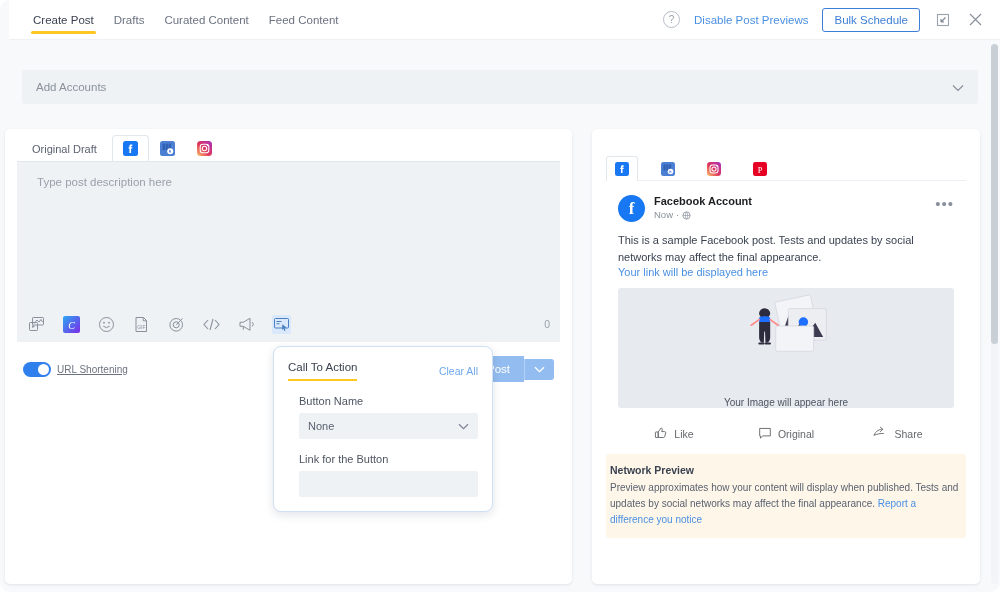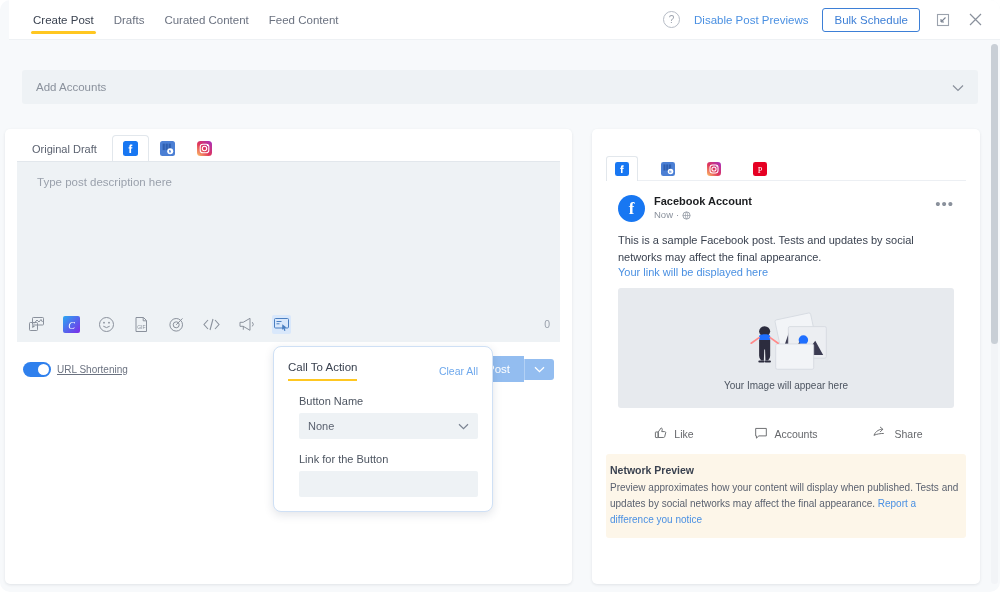--- a/index.html
+++ b/index.html
@@ -182,21 +182,21 @@
     flex: 0 0 auto;
   }
   .fb-meta { margin-left: 9px; }
   .fb-name { font-size: 11px; font-weight: bold; color: #1c1e21; }
   .fb-time { font-size: 9.5px; color: #8a919c; margin-top: 2px; display: flex; align-items: center; gap: 3px; }
   .fb-dots { margin-left: auto; color: #8a919c; font-size: 15px; letter-spacing: 1px; cursor: pointer; }
   .fb-text { font-size: 11px; color: #3a4250; line-height: 1.55; margin-top: 10px; }
   .fb-link { font-size: 11px; color: #4a90e2; cursor: pointer; }
   .fb-image {
     margin-top: 10px; height: 120px; background: #e7eaee; border-radius: 3px;
-    display: flex; flex-direction: column; align-items: center; justify-content: center;
+    display: flex; flex-direction: column; align-items: center; justify-content: space-between;
   }
   .fb-image-caption { font-size: 10px; color: #4d5561; margin-top: 6px; }
   .fb-actions {
     display: flex; align-items: center; margin-top: 12px;
     padding-top: 6px;
   }
   .fb-action {
     flex: 1; display: flex; align-items: center; justify-content: center; gap: 6px;
     font-size: 10.5px; color: #65676b; cursor: pointer;
   }
@@ -514,21 +514,21 @@
             </svg>
           </span>
           <span>Like</span>
         </div>
         <div class="fb-action">
           <span>
             <svg width="14" height="14" viewBox="0 0 15 15">
               <path d="M1.8 2.6h11.4v8H5.2L2.6 13v-2.4H1.8z" fill="none" stroke="#65676b" stroke-width="1"></path>
             </svg>
           </span>
-          <span>Accounts</span>
+          <span>Original</span>
         </div>
         <div class="fb-action">
           <span>
             <svg width="15" height="14" viewBox="0 0 16 15">
               <path d="M1 10 C3 5 7 3.5 10.5 3.5 M10.5 3.5 L7.5 1 M10.5 3.5 L7.5 6.5" fill="none" stroke="#65676b" stroke-width="1"></path>
               <path d="M1 10 C4 8.5 8 8 11.5 8" fill="none" stroke="#65676b" stroke-width="1"></path>
             </svg>
           </span>
           <span>Share</span>
         </div>

